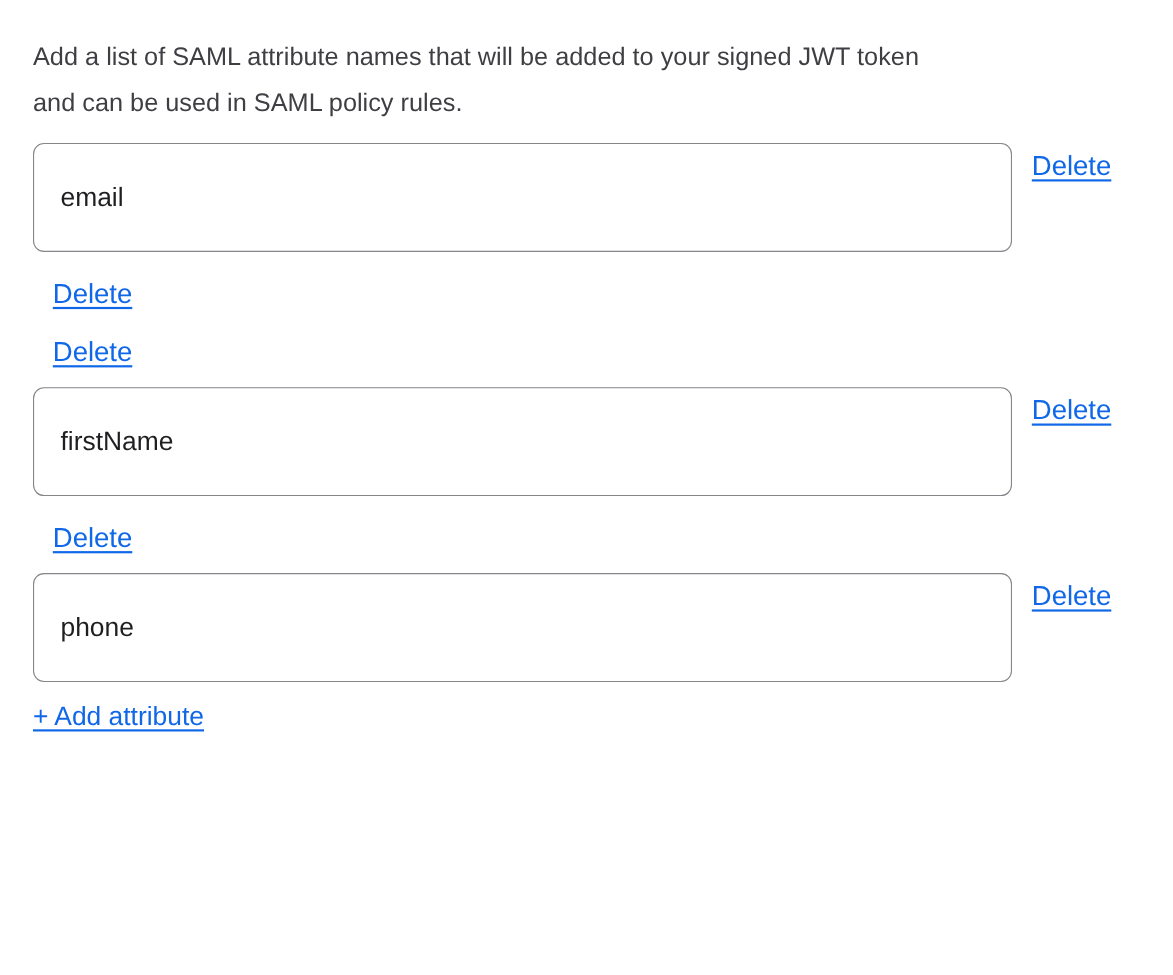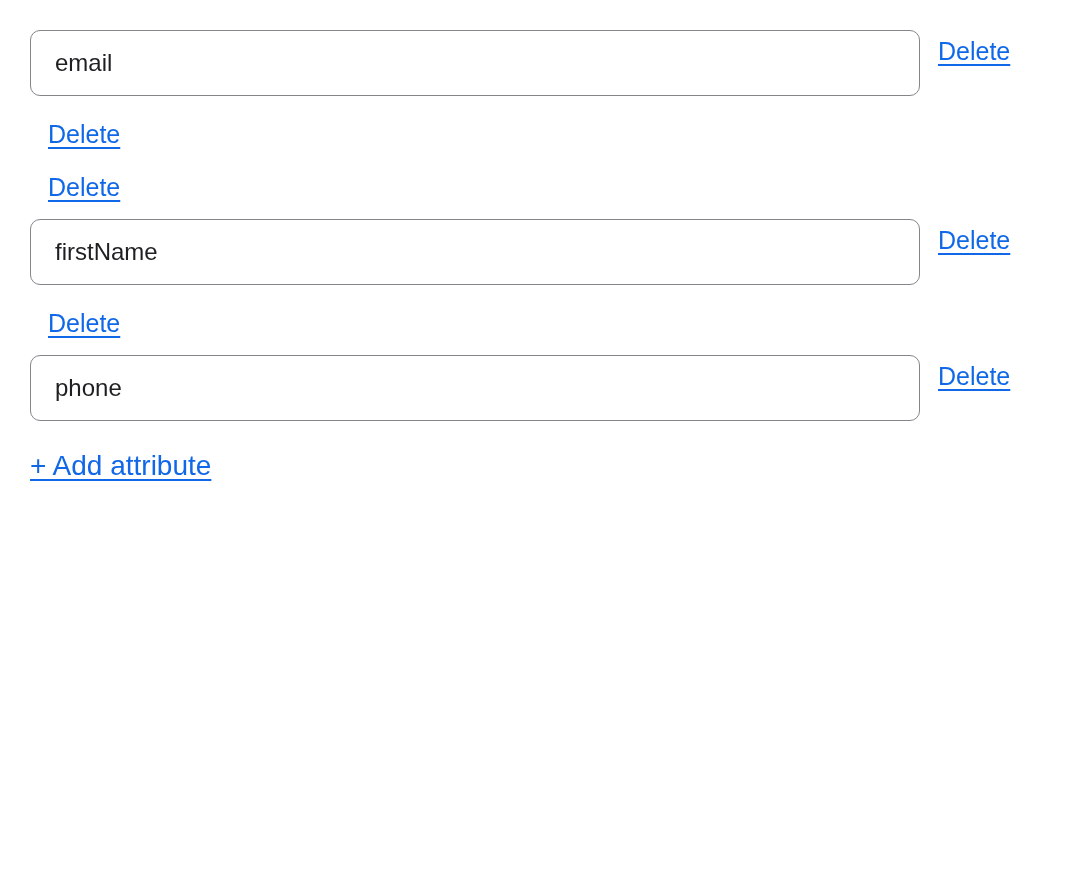--- a/index.html
+++ b/index.html
@@ -29,21 +29,21 @@
     margin-bottom: 16px;
   }
   .section-description span { display: block; }
   .attr-row {
     display: flex;
     align-items: flex-start;
     margin-bottom: 17px;
   }
   .attr-input {
     width: 890px;
-    height: 66px;
+    height: 99px;
     border: 1.5px solid #85858a;
     border-radius: 10px;
     padding: 0 24px;
     font-family: "Liberation Sans", sans-serif;
     font-size: 24px;
     color: #1f1f22;
     background: #ffffff;
     outline: none;
     flex: 0 0 auto;
   }
@@ -52,33 +52,36 @@
     margin-top: 6px;
     font-size: 25px;
     line-height: 30px;
     color: #1068e8;
     text-decoration: underline;
     text-underline-offset: 4px;
     white-space: nowrap;
   }
   .add-attribute-link {
     display: inline-block;
-    margin-top: 13px;
-    font-size: 28px;
+    font-size: 24px;
     line-height: 30px;
     color: #1068e8;
     text-underline-offset: 4px;
   }
 </style>
 </head>
 <body>
 
 <div class="section">
 
 
+  <p class="section-description">
+    <span>Add a list of SAML attribute names that will be added to your signed JWT token</span>
+    <span>and can be used in SAML policy rules.</span>
+  </p>
 
   <div class="attr-list">
 
     <div class="attr-row">
       <input class="attr-input" type="text" value="email" style="">
       <a href="#" class="delete-link">Delete</a>
     </div>
 
     <div class="attr-row">
       <a href="#" class="delete-link">Delete</a>

